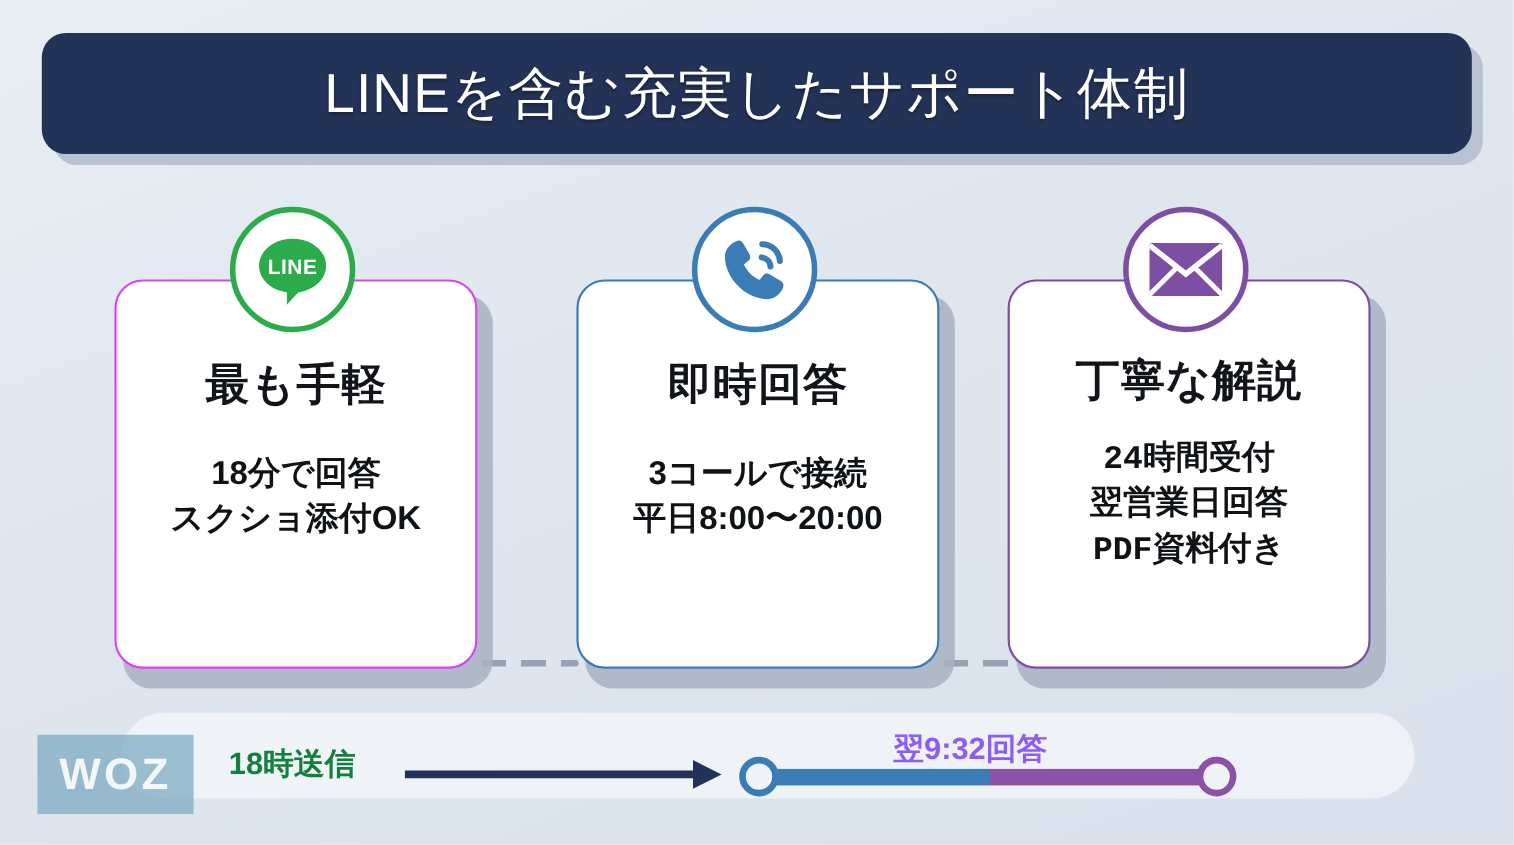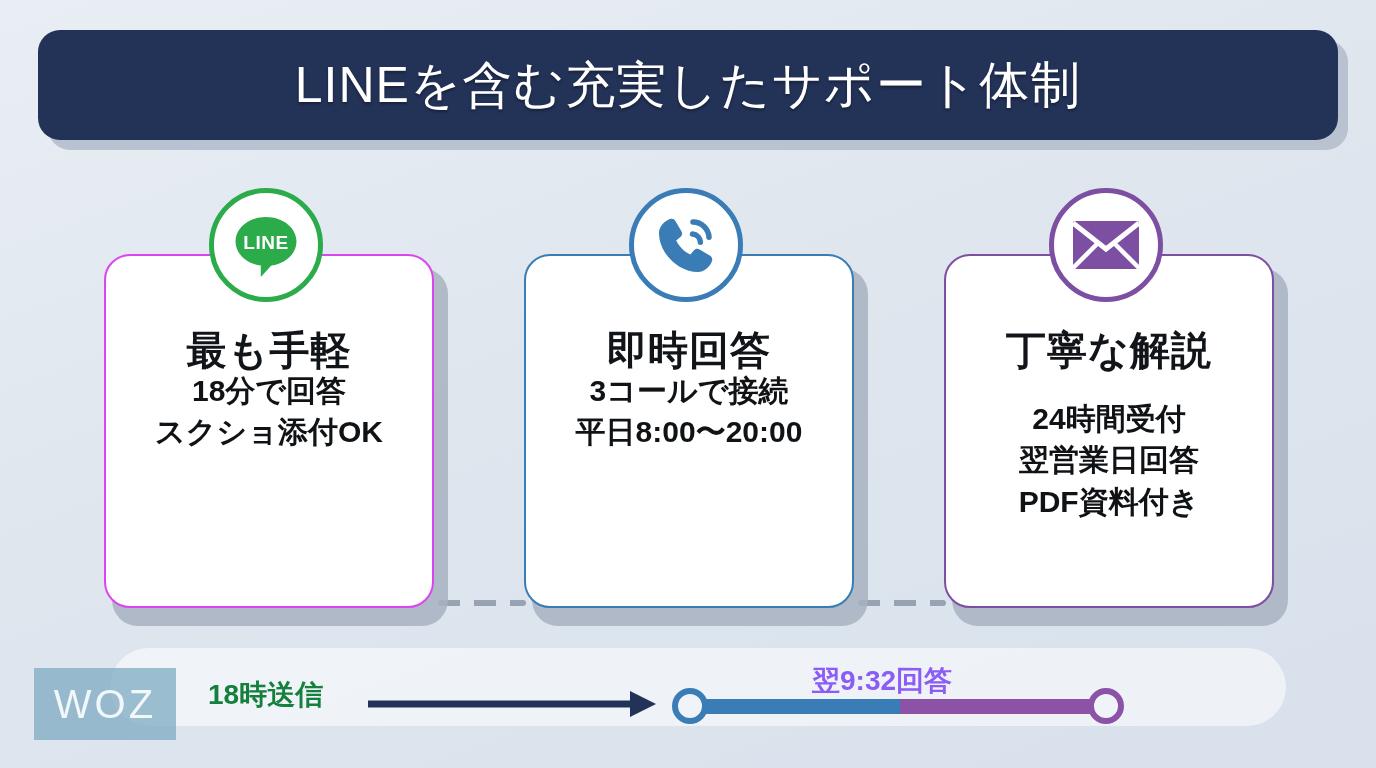--- a/index.html
+++ b/index.html
@@ -22,38 +22,38 @@
   }
   .title-text{
     color:#ffffff;font-size:50px;font-weight:normal;letter-spacing:1px;
     text-shadow:0 2px 3px rgba(0,0,0,.35);white-space:nowrap;
   }
   
   .cards{position:absolute;left:0;top:188px;width:1376px;height:440px;}
   .card-wrap{position:absolute;top:0;width:340px;height:430px;}
   .card-wrap.c1{left:96px;}
   .card-wrap.c2{left:516px;}
-  .card-wrap.c3{left:936px;}
+  .card-wrap.c3{left:908px;font-family:Liberation Mono, monospace;}
   .card-shadow{
     position:absolute;left:16px;top:80px;width:336px;height:358px;
     background:#a8b2c0;border-radius:26px;opacity:.85;
   }
   .card{
     position:absolute;left:8px;top:66px;width:330px;height:354px;
     background:#ffffff;border-radius:26px;border:2px solid #d946ef;
     box-sizing:border-box;display:flex;flex-direction:column;align-items:center;
   }
   .card.blue{border-color:#3a7cb5;}
   .card.purple{border-color:#7d4fa3;}
   .card-heading{
     margin-top:74px;font-size:40px;font-weight:bold;color:#111418;
     letter-spacing:1px;line-height:1;white-space:nowrap;
   }
   .card-lines{
-    text-align:center;font-size:30px;font-weight:bold;
+    margin-top:40px;text-align:center;font-size:30px;font-weight:bold;
     color:#101316;line-height:1.38;
   }
   .card-lines.three{margin-top:28px;}
   .card-lines div{white-space:nowrap;}
   
   .badge{
     position:absolute;left:50%;top:0;transform:translateX(-50%);
     width:114px;height:114px;border-radius:50%;
     background:#ffffff;border:5px solid #2cab4b;box-sizing:border-box;
     display:flex;align-items:center;justify-content:center;z-index:3;
@@ -72,21 +72,21 @@
   .bottom-bar{
     position:absolute;left:110px;top:648px;width:1176px;height:78px;
     background:rgba(255,255,255,.55);border-radius:39px;
   }
   .woz{
     position:absolute;left:34px;top:668px;width:142px;height:72px;
     background:rgba(122,168,192,.72);
     display:flex;align-items:center;justify-content:center;z-index:4;
   }
   .woz span{
-    color:#f2f7fa;font-size:40px;font-weight:normal;letter-spacing:3px;
+    color:#f2f7fa;font-size:40px;font-weight:bold;letter-spacing:3px;
   }
   .send-label{
     position:absolute;left:208px;top:676px;font-size:28px;font-weight:bold;
     color:#15803d;white-space:nowrap;
   }
   .reply-label{
     position:absolute;left:812px;top:662px;font-size:28px;font-weight:bold;
     color:#8b5cf6;white-space:nowrap;
   }
   .arrow-svg{position:absolute;left:368px;top:686px;}

